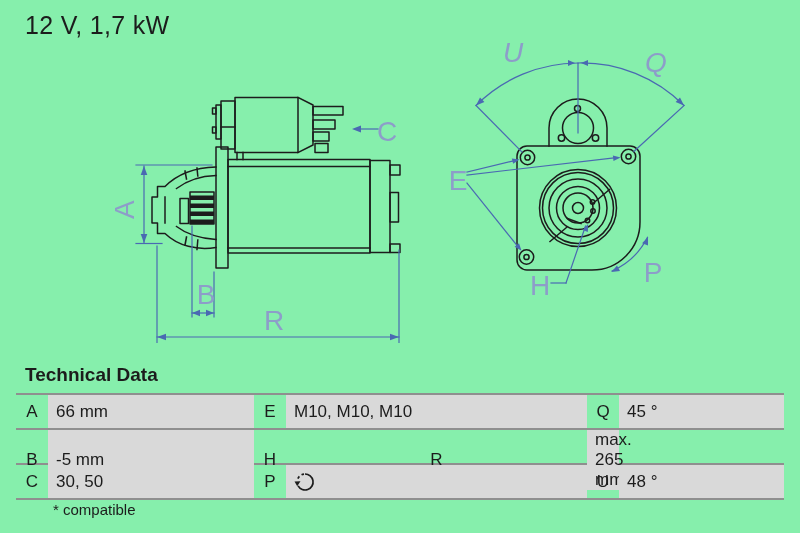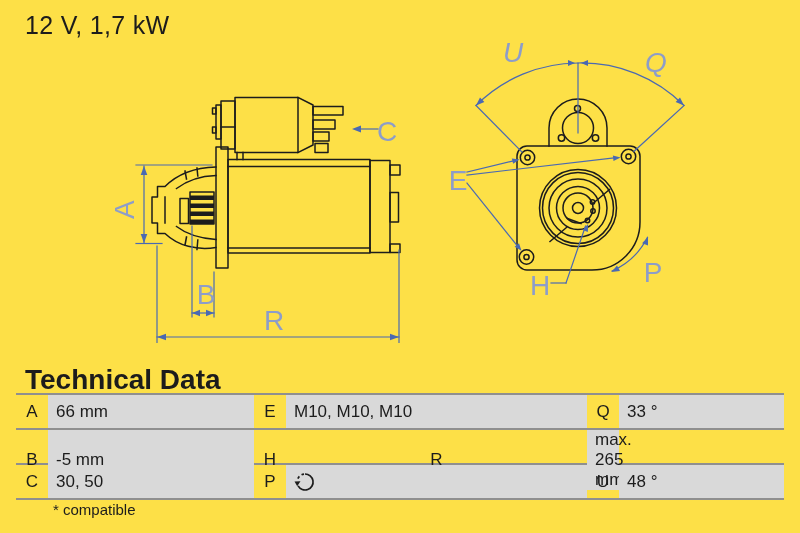--- a/index.html
+++ b/index.html
@@ -1,26 +1,26 @@
 <!DOCTYPE html>
 <html><head>
 <meta charset="utf-8">
 <style>
   html,body{margin:0;padding:0;background:#ffffff;}
   body{width:800px;height:533px;font-family:"Liberation Sans",sans-serif;color:#1c1c1c;overflow:hidden;}
-  .page{position:relative;width:800px;height:533px;background:#fde047;}
+  .page{position:relative;width:800px;height:533px;background:#86efac;}
   .main-title{position:absolute;left:25px;top:11px;font-size:25px;font-weight:400;letter-spacing:.3px;}
   svg.draw{position:absolute;left:0;top:0;}
   .blk{stroke:#1c1c1c;stroke-width:1.5;fill:none;stroke-linejoin:round;stroke-linecap:square;}
   .blkf{fill:#1c1c1c;stroke:none;}
   .dim{stroke:#4a69b2;stroke-width:1.2;fill:none;stroke-linecap:square;}
   .dimf{fill:#4a69b2;stroke:none;}
   .dtxt{font-family:"Liberation Sans",sans-serif;font-size:28px;fill:#8d9dc9;stroke:none;}
   .it{font-style:italic;}
-  .tech-title{position:absolute;left:25px;top:364px;font-size:28px;font-weight:700;}
+  .tech-title{position:absolute;left:25px;top:364px;font-size:19px;font-weight:700;}
   .ttable{position:absolute;left:16px;top:393px;width:768px;border-top:2px solid #8f8f8f;}
   .trow{display:grid;grid-template-columns:32px 206px 32px 301px 32px 165px;height:33px;
         border-bottom:2px solid #8f8f8f;align-items:center;font-size:17px;}
   .tkey{text-align:center;}
   .tval{background:#d9d9d9;height:100%;display:flex;align-items:center;padding-left:8px;box-sizing:border-box;}
   .foot{position:absolute;left:53px;top:501px;font-size:15px;}
 </style>
 </head>
 <body>
 
@@ -175,21 +175,21 @@
 
   <div class="tech-title">Technical Data</div>
 
   <div class="ttable">
     <div class="trow">
       <div class="tkey">A</div>
       <div class="tval">66 mm</div>
       <div class="tkey">E</div>
       <div class="tval">M10, M10, M10</div>
       <div class="tkey">Q</div>
-      <div class="tval">33 °</div>
+      <div class="tval">45 °</div>
     </div>
     <div class="trow">
       <div class="tkey">B</div>
       <div class="tval">-5 mm</div>
       <div class="tkey">H</div>
       <div class="tkey">R</div>
       <div class="tval">max. 265 mm</div>
     </div>
     <div class="trow">
       <div class="tkey">C</div>

